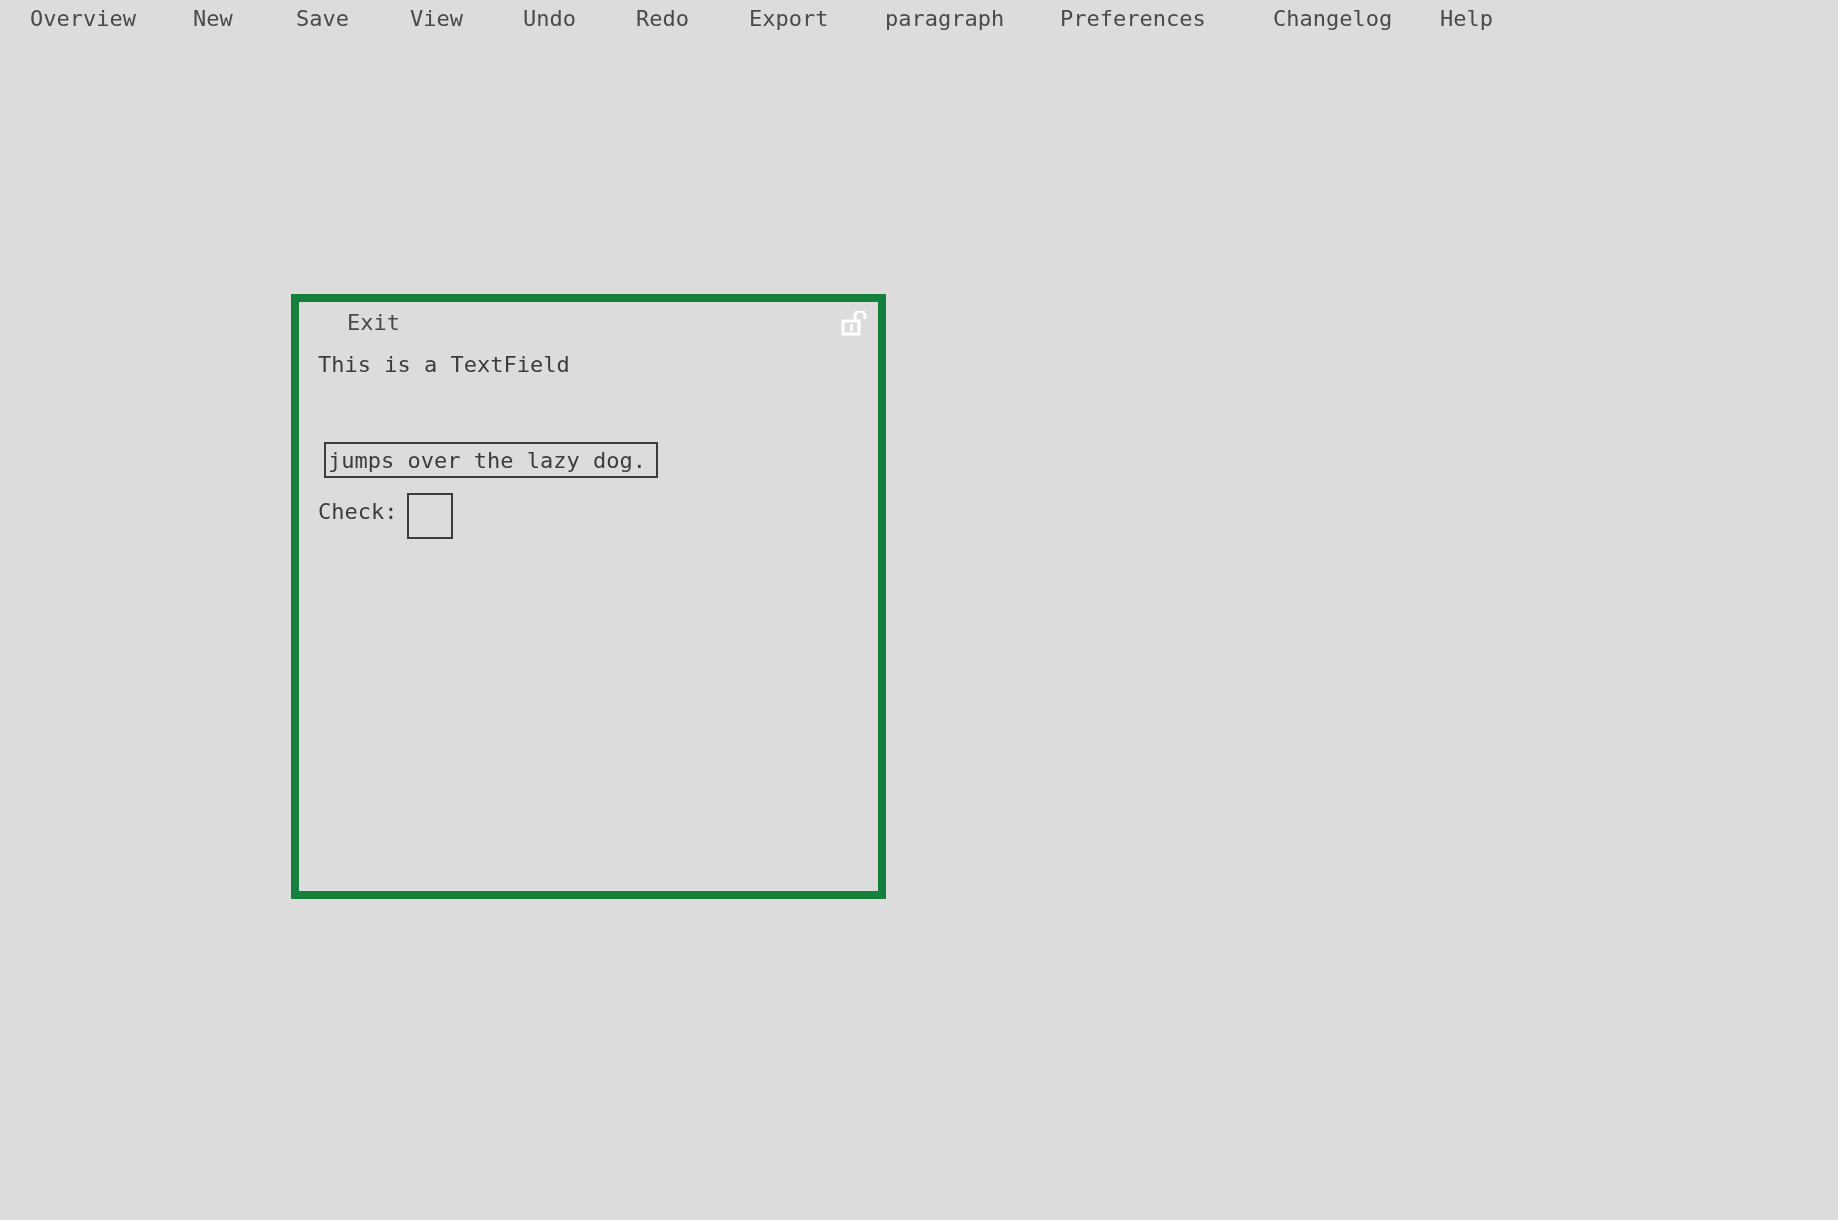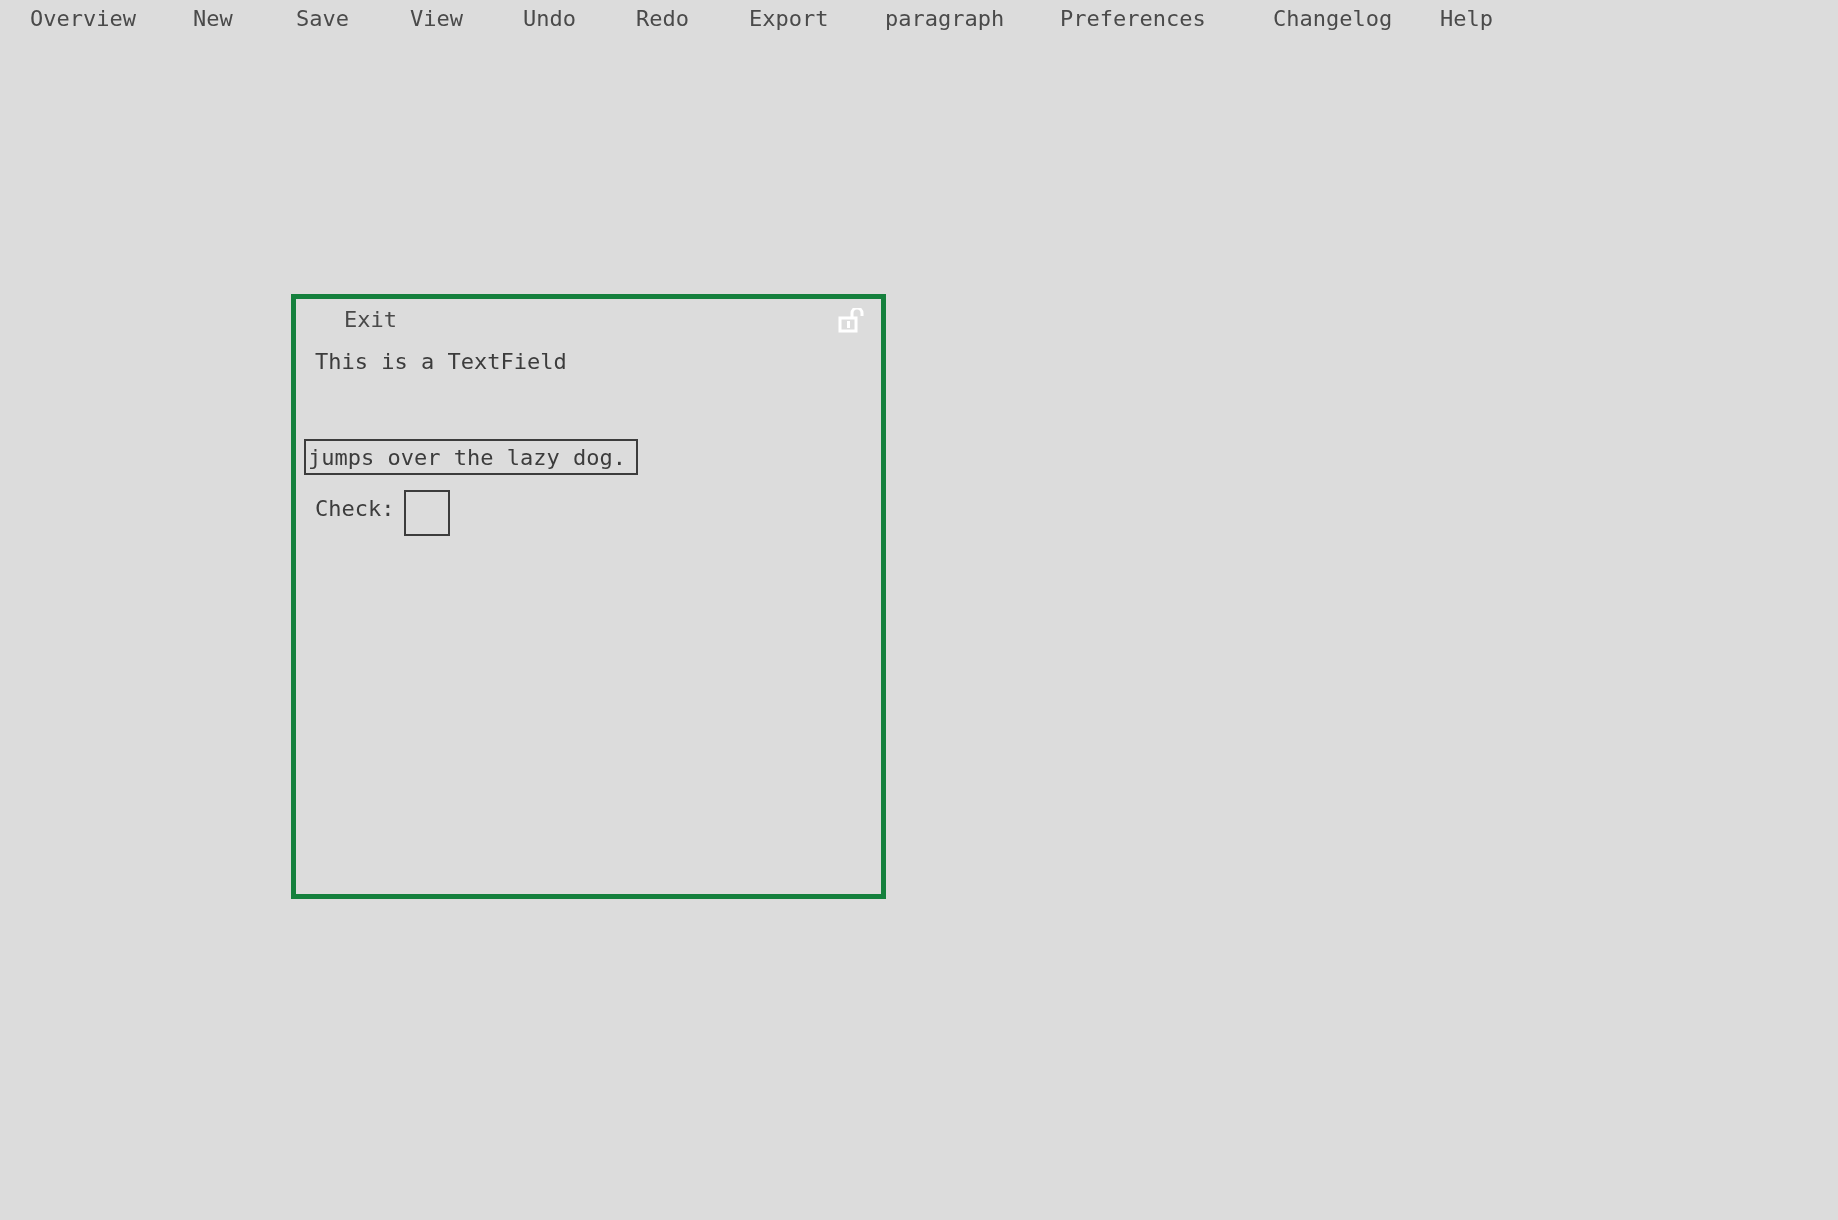--- a/index.html
+++ b/index.html
@@ -39,21 +39,21 @@
   }
 
   
   #dialog {
     position: absolute;
     left: 291px;
     top: 294px;
     width: 595px;
     height: 605px;
     box-sizing: border-box;
-    border: 5px solid #15803d;
+    border: 8px solid #15803d;
     background: #dcdcdc;
     overflow: visible;
     padding-left: 12px;
   }
 
   #titlebar {
     position: absolute;
     left: 0;
     top: 0;
     width: 587px;
@@ -89,21 +89,21 @@
     top: 49px;
   }
 
   
   #para-line1 {
     left: 19px;
     top: 92px;
   }
   #textfield-box {
     position: absolute;
-    left: 8px;
+    left: 25px;
     top: 140px;
     width: 334px;
     height: 36px;
     box-sizing: border-box;
     border: 2px solid #3c3c3c;
     background: #dcdcdc;
   }
   #textfield-value {
     position: absolute;
     left: 2px;

